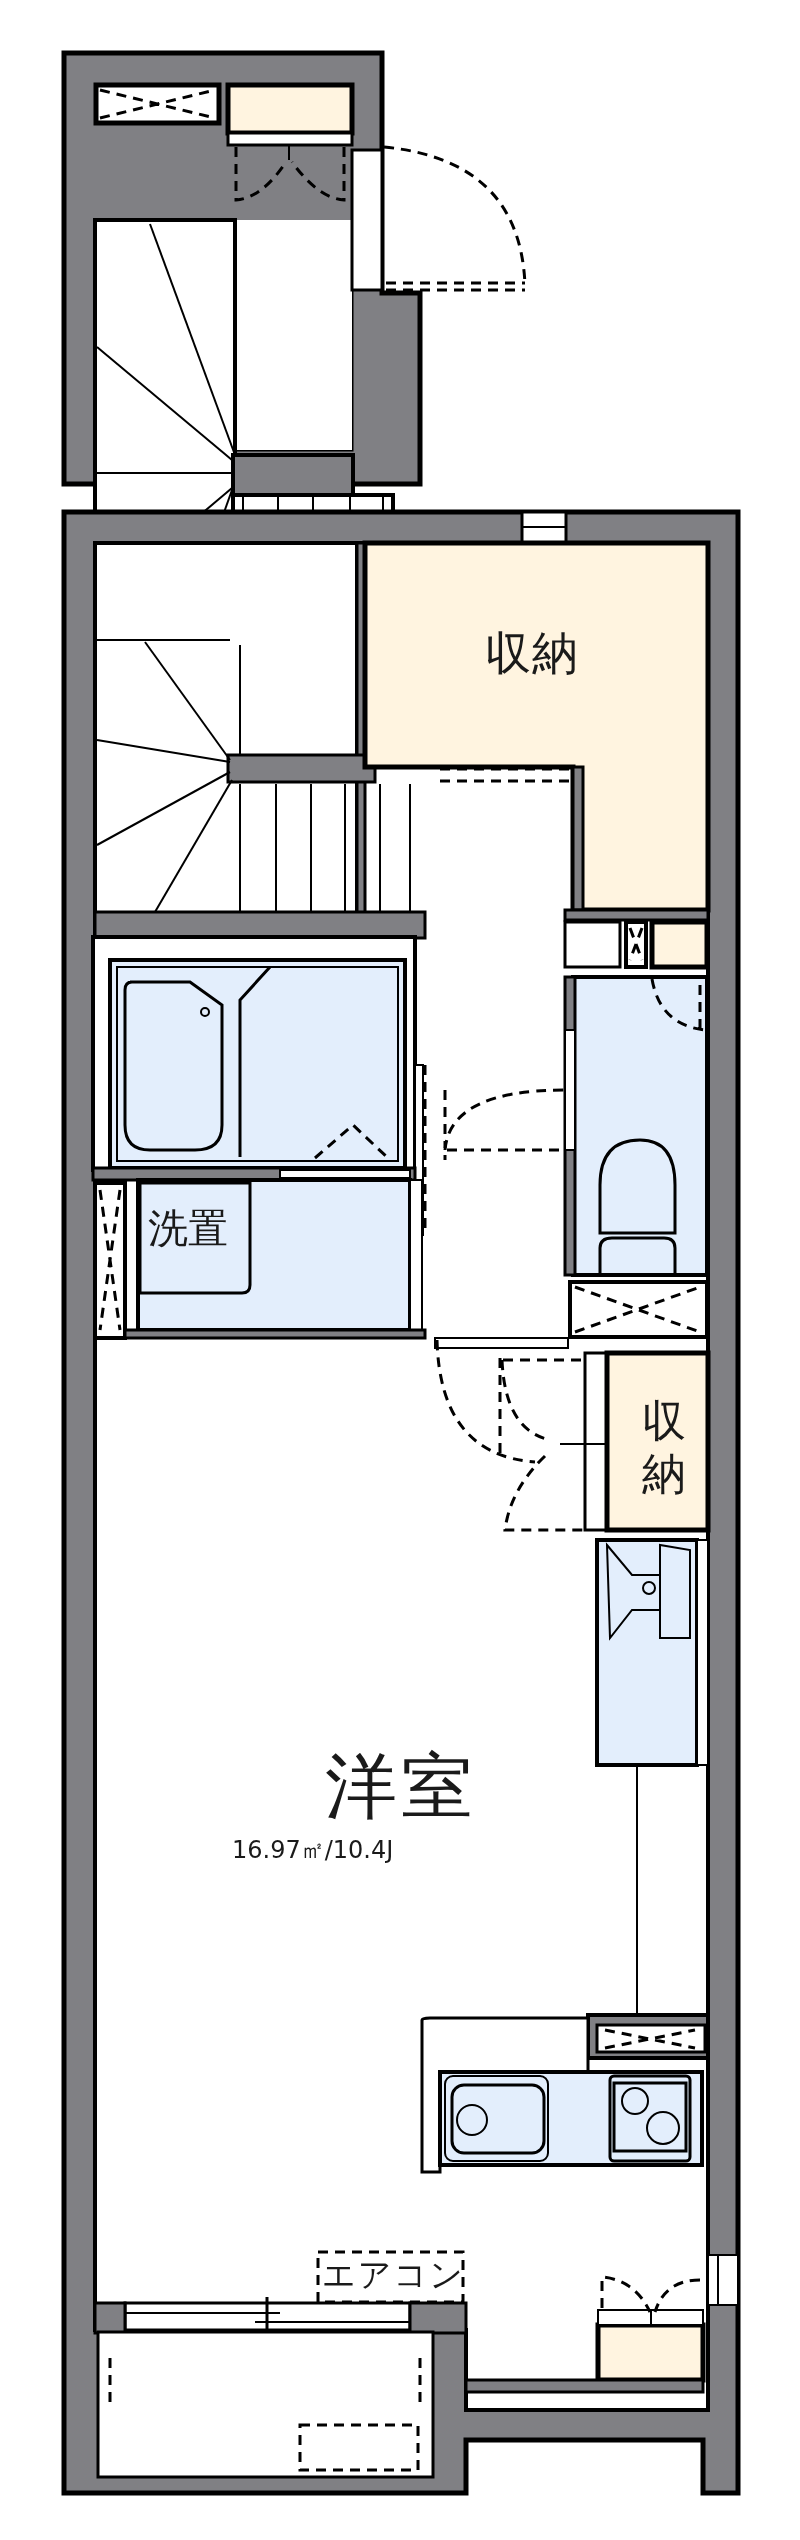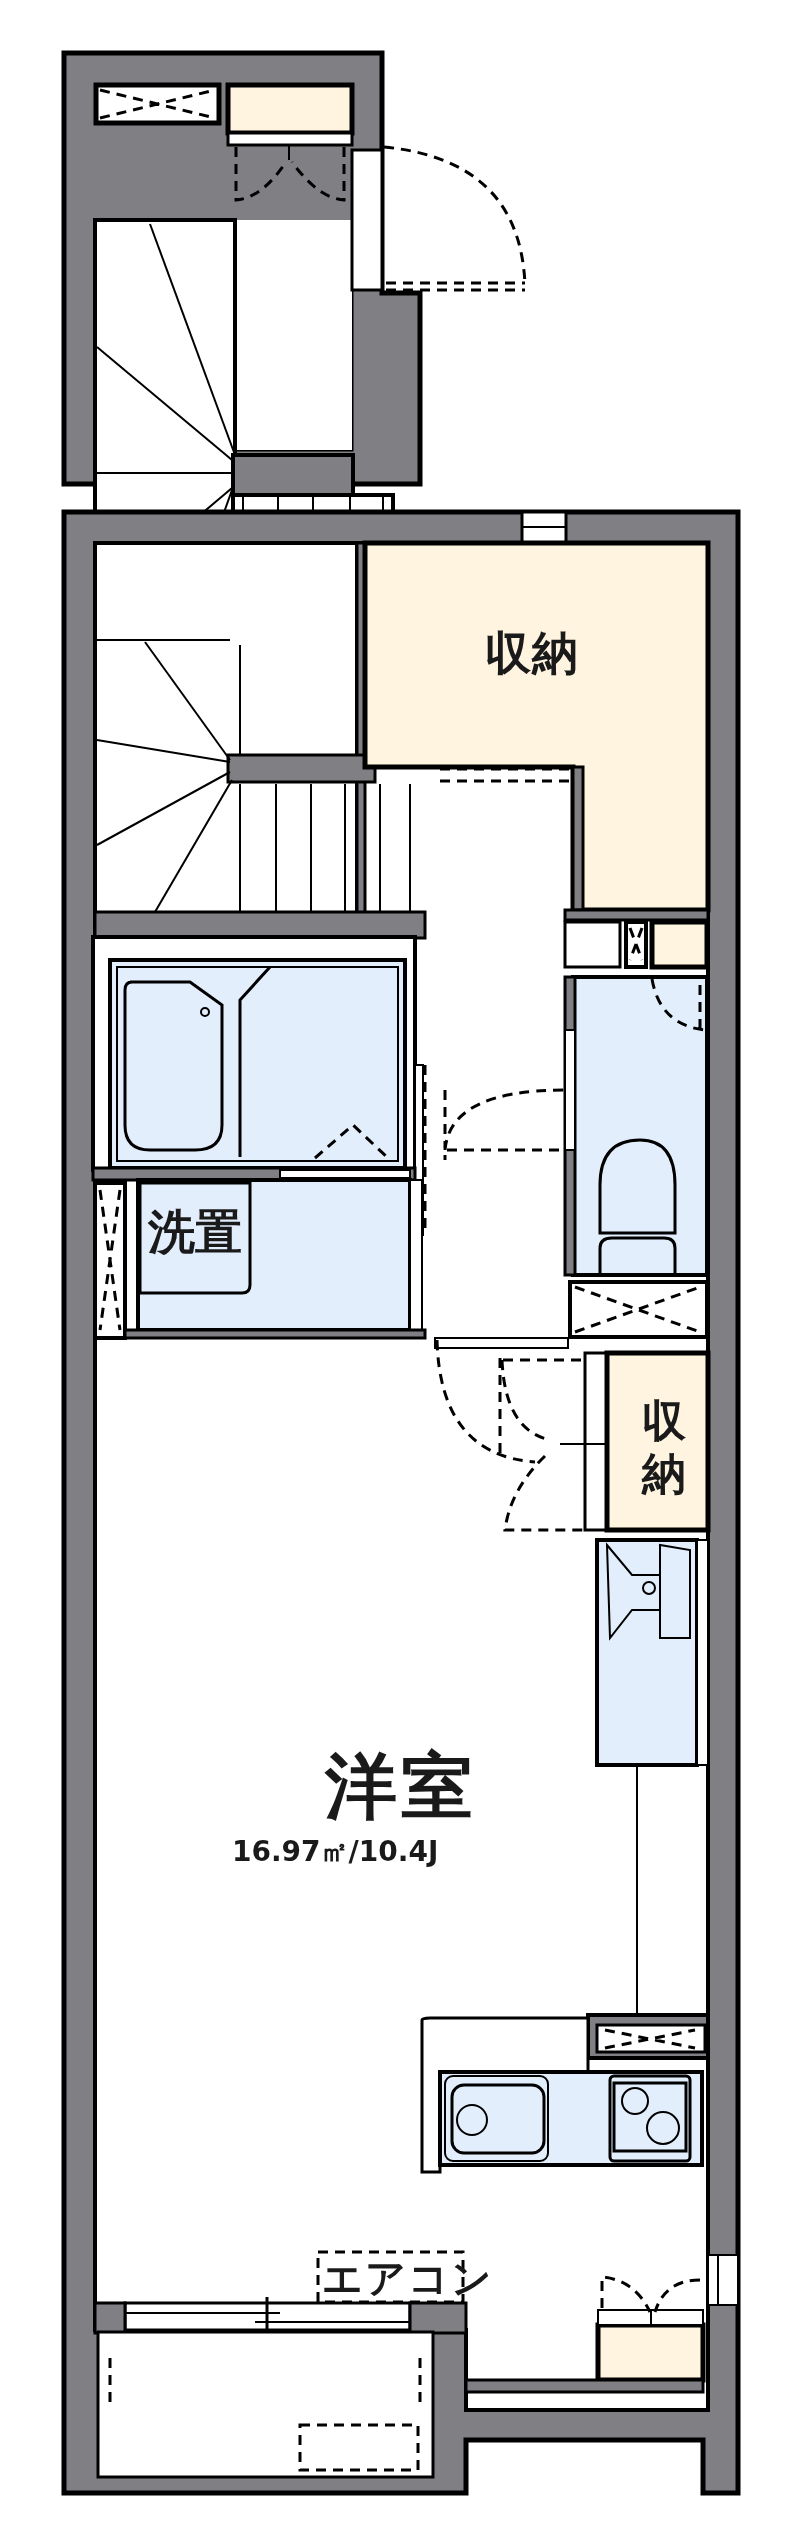--- a/index.html
+++ b/index.html
@@ -1,24 +1,24 @@
 <!DOCTYPE html>
 <html><head>
 <meta charset="utf-8">
 <style>
   html,body{margin:0;padding:0;background:#ffffff;}
   body{width:800px;height:2540px;position:relative;overflow:hidden;font-family:"DejaVu Sans","Liberation Sans",sans-serif;}
   #plan{position:absolute;left:0;top:0;width:800px;height:2540px;}
-  .lbl{position:absolute;color:#1a1a1a;white-space:nowrap;line-height:1;font-weight:bold;}
+  .lbl{position:absolute;color:#1a1a1a;white-space:nowrap;line-height:1;}
   .lbl-storage-top{left:485px;top:630px;font-size:46px;letter-spacing:1px;}
-  .lbl-wash{left:148px;top:1208px;font-size:47px;}
+  .lbl-wash{left:148px;top:1208px;font-size:40px;}
   .lbl-storage-v{left:640px;top:1395px;font-size:44px;width:48px;text-align:center;line-height:1.2;white-space:normal;}
   .lbl-room{left:325px;top:1750px;font-size:72px;letter-spacing:4px;}
-  .lbl-area{left:232px;top:1838px;font-size:28px;}
-  .lbl-ac{left:322px;top:2258px;font-size:40px;letter-spacing:2px;}
+  .lbl-area{left:232px;top:1838px;font-size:24px;}
+  .lbl-ac{left:322px;top:2258px;font-size:33px;letter-spacing:2px;}
 </style>
 </head>
 <body>
 
 <svg id="plan" viewBox="0 0 800 2540" xmlns="http://www.w3.org/2000/svg">
   <defs>
     <style>
       .wall{fill:#808084;stroke:#000;stroke-width:5;}
       .ln{stroke:#000;stroke-width:3;fill:none;}
       .ln2{stroke:#000;stroke-width:2;fill:none;}

